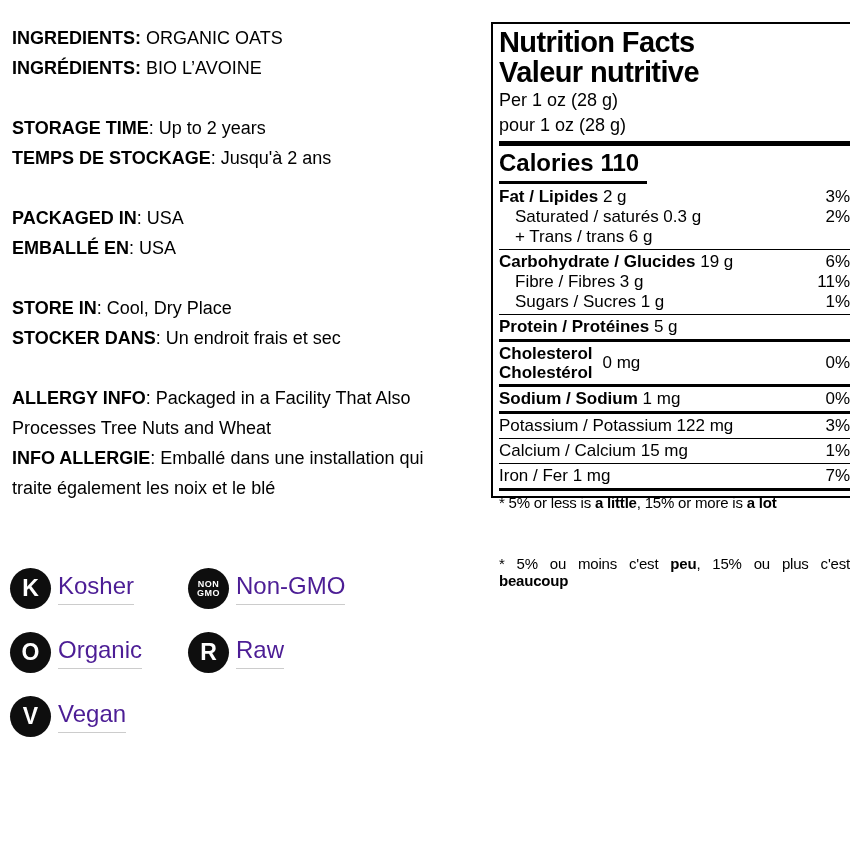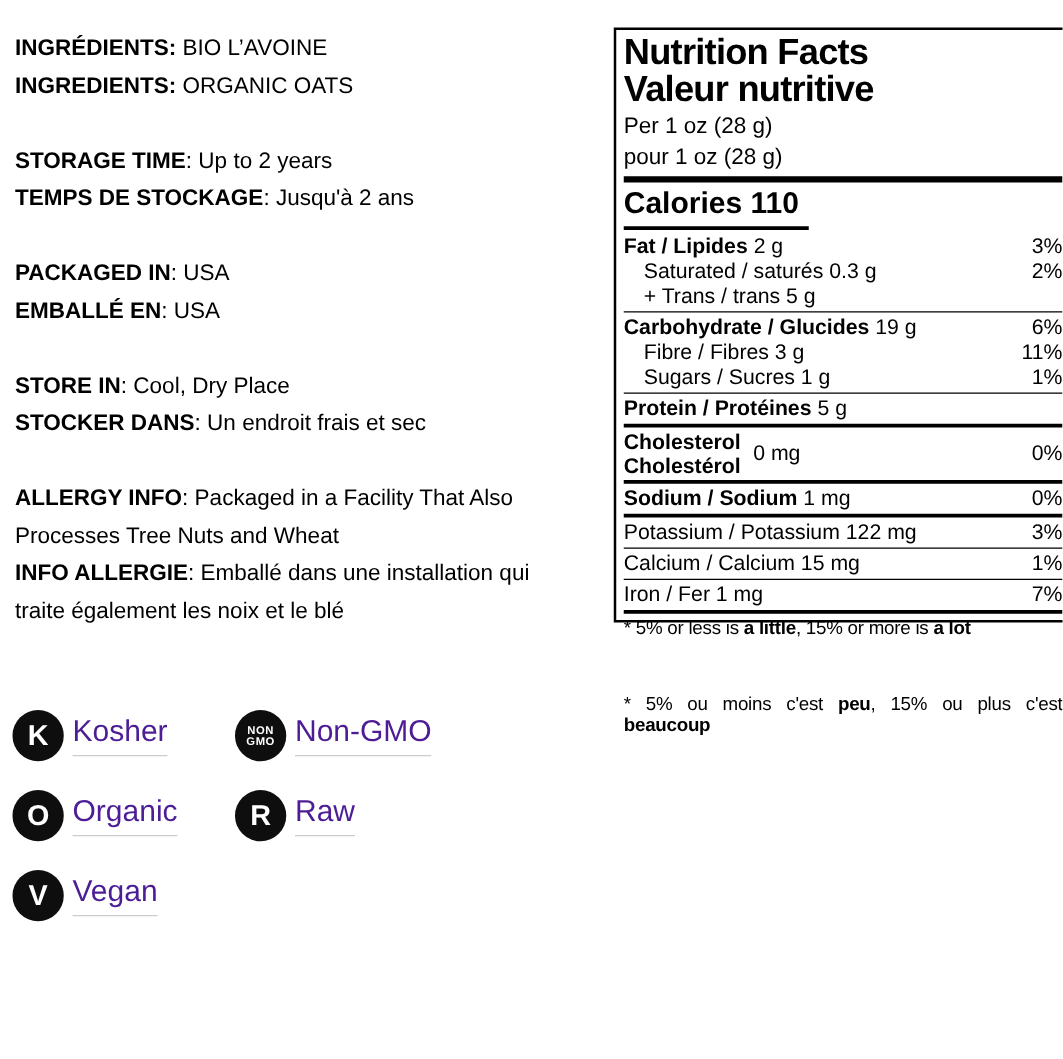--- a/index.html
+++ b/index.html
@@ -64,22 +64,22 @@
   .badge-label{
     font-size:24px;line-height:27px;color:#4c1d95;
     border-bottom:1px solid #cccccc;padding-bottom:5px;
   }
 </style>
 </head>
 <body>
 
 <div id="info-panel">
     <div class="info-block">
+      <div class="info-entry"><span class="b">INGREDIENTS:</span><span> ORGANIC OATS</span></div>
       <div class="info-entry"><span class="b">INGRÉDIENTS:</span><span> BIO L’AVOINE</span></div>
-      <div class="info-entry"><span class="b">INGREDIENTS:</span><span> ORGANIC OATS</span></div>
     </div>
     <div class="info-block">
       <div class="info-entry"><span class="b">STORAGE TIME</span><span>: Up to 2 years</span></div>
       <div class="info-entry"><span class="b">TEMPS DE STOCKAGE</span><span>: Jusqu'à 2 ans</span></div>
     </div>
     <div class="info-block">
       <div class="info-entry"><span class="b">PACKAGED IN</span><span>: USA</span></div>
       <div class="info-entry"><span class="b">EMBALLÉ EN</span><span>: USA</span></div>
     </div>
     <div class="info-block">
@@ -104,21 +104,21 @@
   <div id="nfp-rows">
       <div class="nrow">
         <span class="nm"><span class="b">Fat / Lipides</span><span> 2 g</span></span>
         <span class="dv">3%</span>
       </div>
       <div class="nrow indent">
         <span class="nm"><span>Saturated / saturés 0.3 g</span></span>
         <span class="dv">2%</span>
       </div>
       <div class="nrow indent">
-        <span class="nm"><span>+ Trans / trans 5 g</span></span>
+        <span class="nm"><span>+ Trans / trans 6 g</span></span>
         <span class="dv"></span>
       </div>
       <div class="rule-thin"></div>
       <div class="nrow">
         <span class="nm"><span class="b">Carbohydrate / Glucides</span><span> 19 g</span></span>
         <span class="dv">6%</span>
       </div>
       <div class="nrow indent">
         <span class="nm"><span>Fibre / Fibres 3 g</span></span>
         <span class="dv">11%</span>

